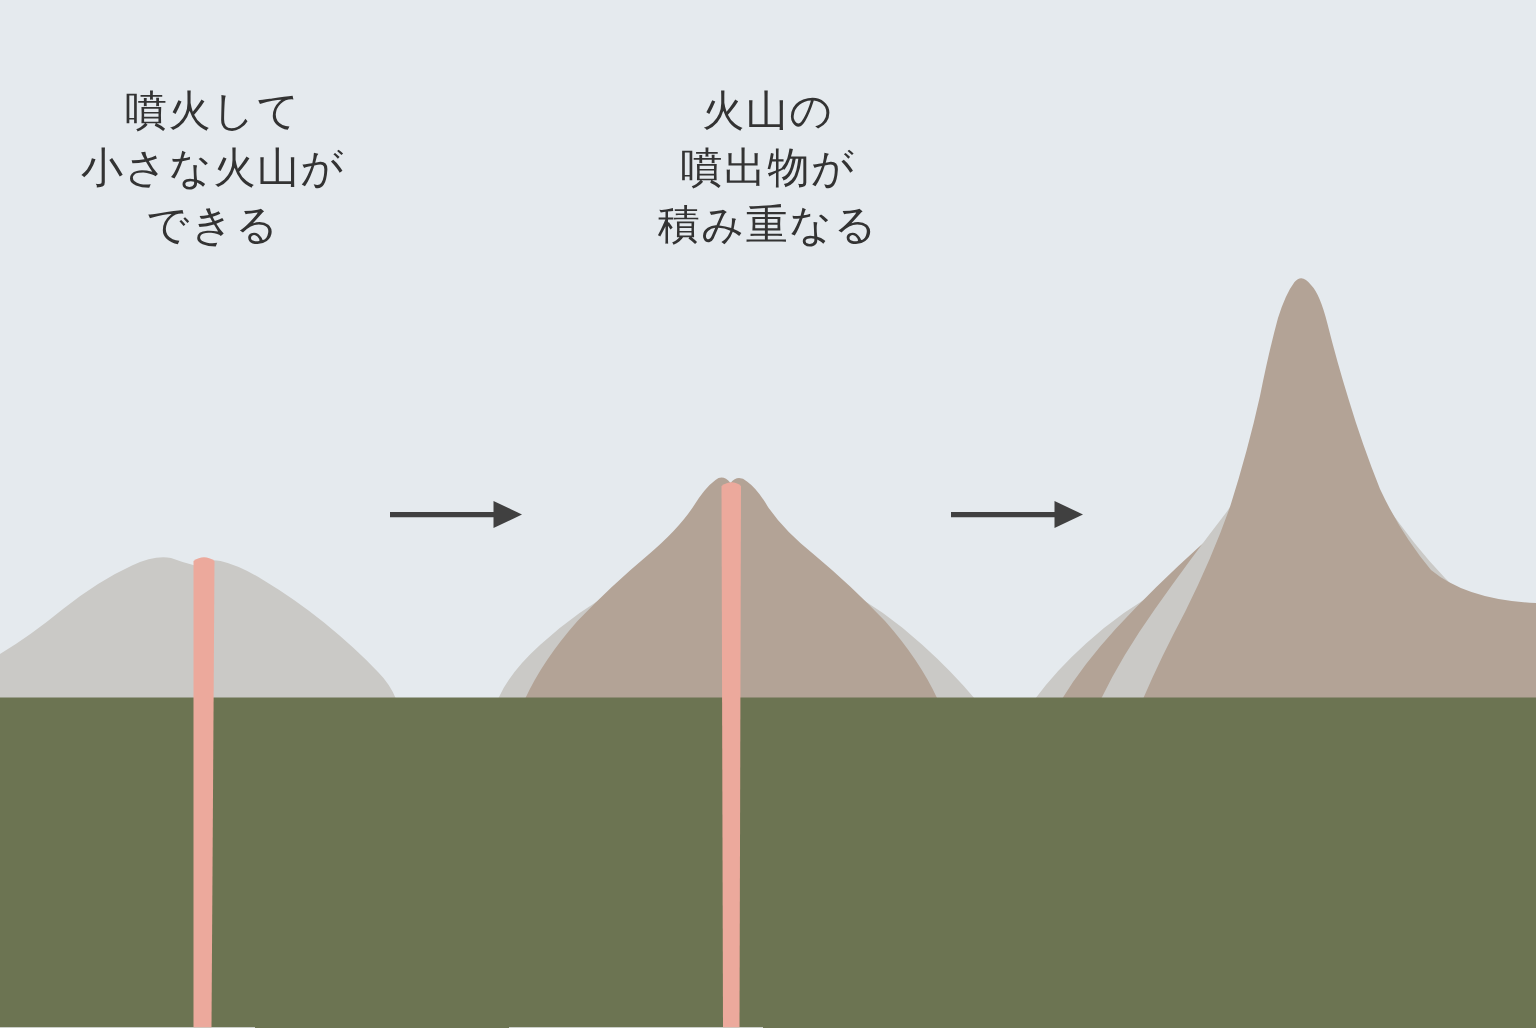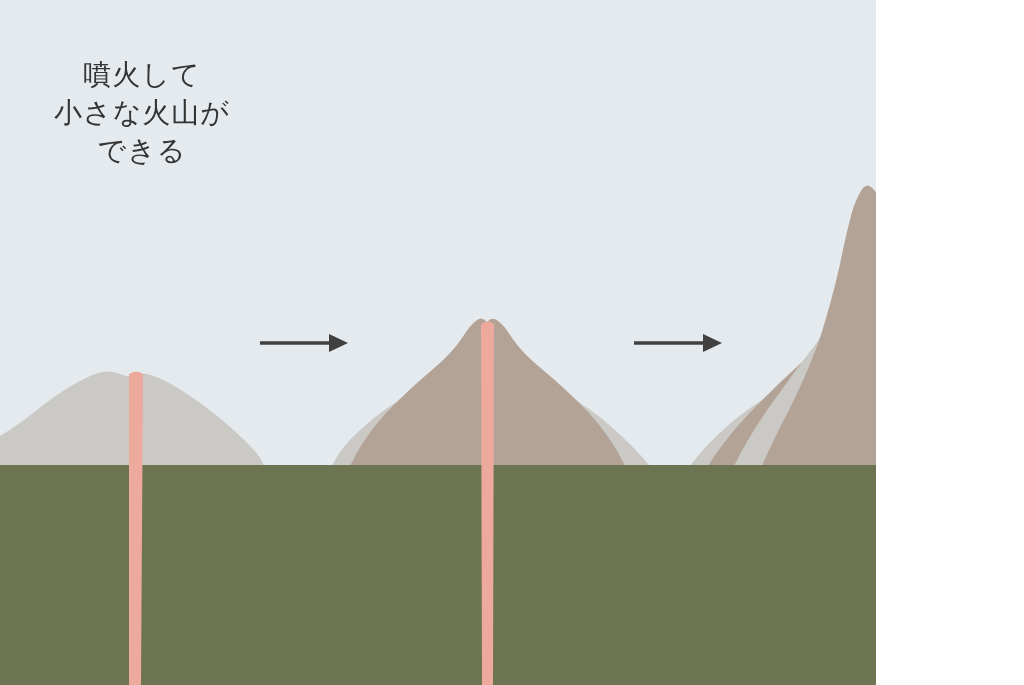--- a/index.html
+++ b/index.html
@@ -2,21 +2,21 @@
 <html><head>
 <meta charset="utf-8">
 <style>
   html, body {
     margin: 0;
     padding: 0;
     font-family: "Liberation Serif", "DejaVu Serif", serif;
   }
   .canvas {
     position: relative;
-    width: 876px;
+    width: 1024px;
     height: 685px;
     overflow: hidden;
     background: #e5eaee;
   }
   .scene-svg {
     position: absolute;
     left: 0;
     top: 0;
     display: block;
   }
@@ -72,14 +72,17 @@
     <g>
       <path class="arrow-shaft" d="M 634 343 H 705" stroke="#404040"></path>
       <polygon points="703,334 722,343 703,352" fill="#404040"></polygon>
     </g>
   </svg>
 
   <div class="stage-label stage-label-1">噴火して
 小さな火山が
 できる</div>
 
+  <div class="stage-label stage-label-2">火山の
+噴出物が
+積み重なる</div>
 
 </div>
 
 </body></html>

